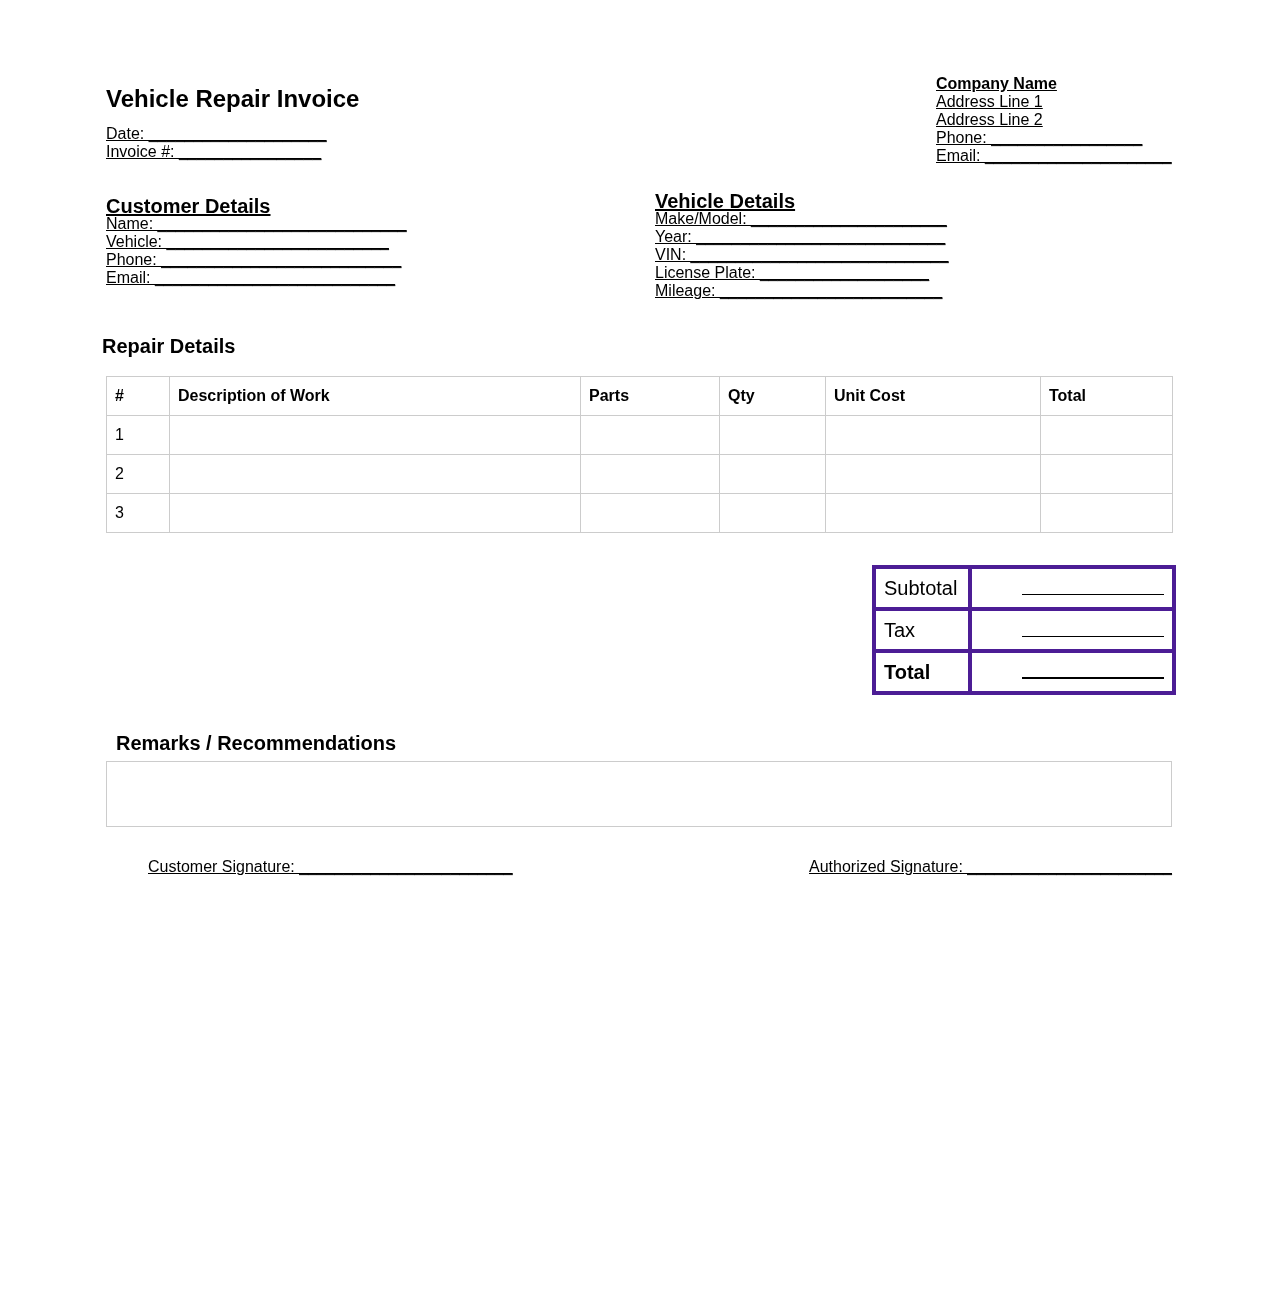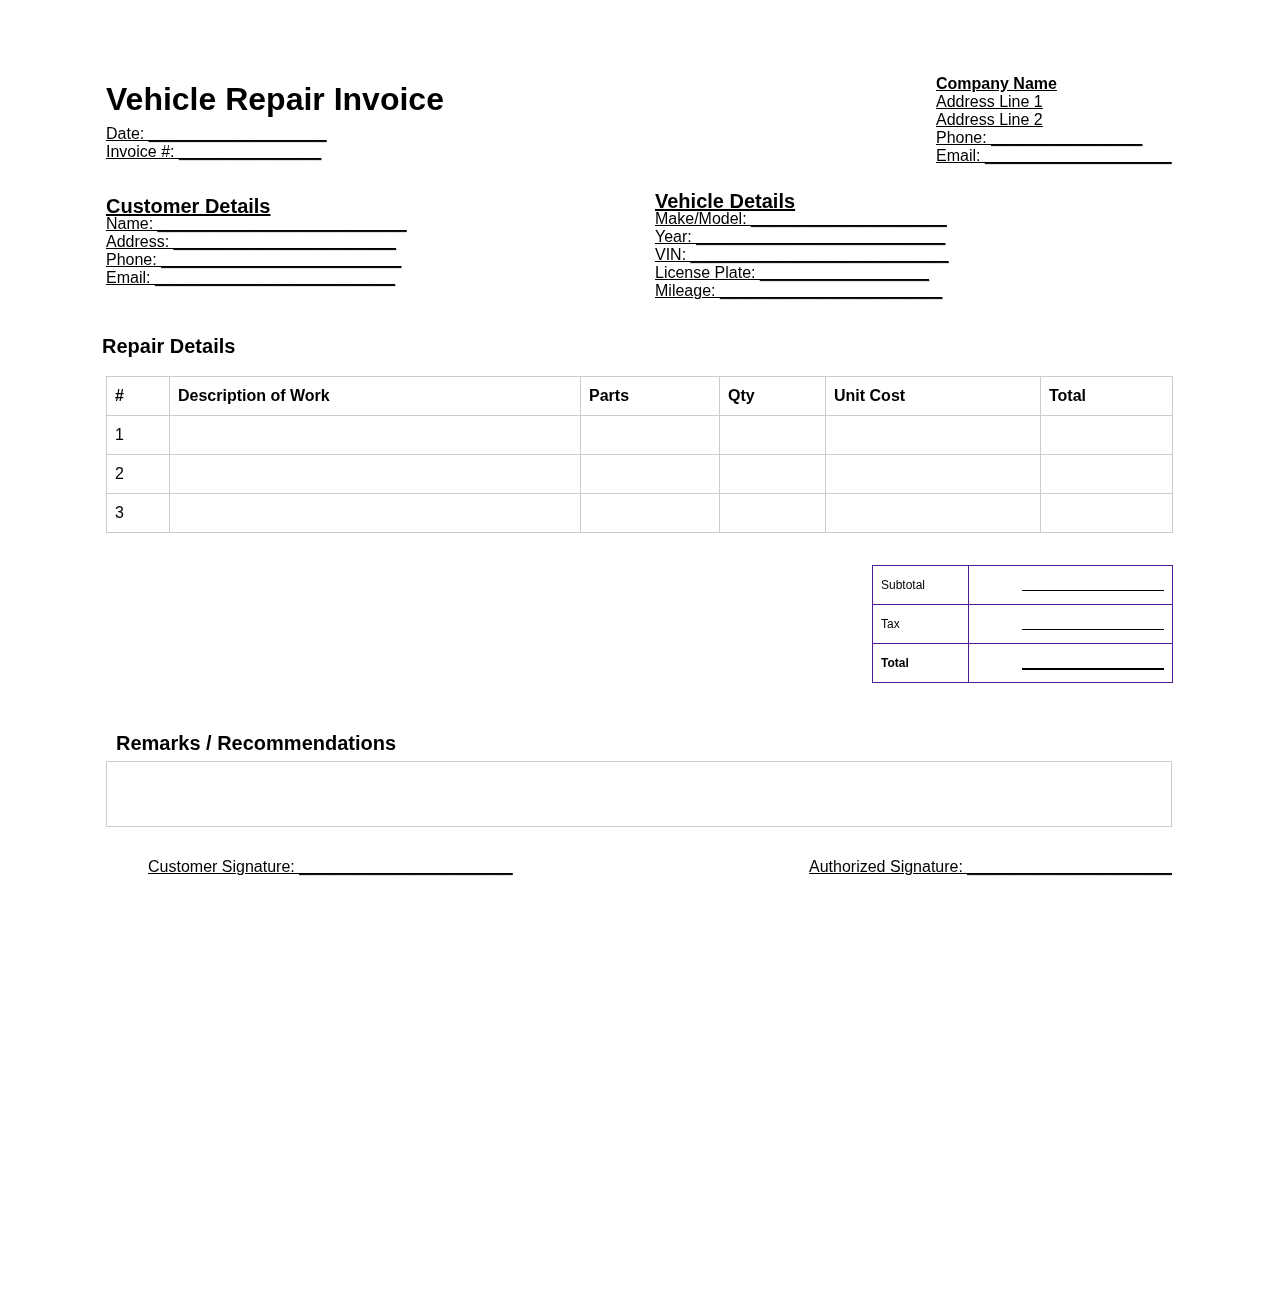--- a/index.html
+++ b/index.html
@@ -5,21 +5,21 @@
   html, body { margin: 0; padding: 0; background: #ffffff; }
   body {
     width: 1278px; height: 1300px; position: relative;
     font-family: "Liberation Sans", sans-serif; color: #000; font-size: 16px;
   }
   .abs { position: absolute; }
   .line { line-height: 18px; white-space: pre; text-decoration: underline; }
   .bold { font-weight: bold; }
   h1 {
     position: absolute; left: 106px; top: 80px; margin: 0;
-    font-size: 32px; font-weight: bold; line-height: 38px;
+    font-size: 24px; font-weight: bold; line-height: 38px;
   }
   .header-meta { left: 106px; top: 125px; }
   .company { left: 936px; top: 75px; }
   .customer { left: 106px; top: 197px; }
   .vehicle { left: 655px; top: 192px; }
   .section-title { font-weight: bold; font-size: 20px; line-height: 18px; }
   .repair-title { left: 102px; top: 337px; }
   table.repair {
     position: absolute; left: 106px; top: 376px; width: 1066px;
     border-collapse: collapse; table-layout: fixed;
@@ -27,22 +27,22 @@
   table.repair th, table.repair td {
     border: 1px solid #cccccc; height: 38px; padding: 0 8px;
     text-align: left; vertical-align: middle; font-size: 16px;
   }
   table.repair th { font-weight: bold; }
   table.totals {
     position: absolute; left: 872px; top: 565px; width: 300px;
     border-collapse: collapse; table-layout: fixed;
   }
   table.totals td {
-    border: 1px solid #4c1d95; height: 38px; padding: 0 8px;
-    font-size: 12px; vertical-align: middle; margin-left: 41px;
+    border: 4px solid #4c1d95; height: 38px; padding: 0 8px;
+    font-size: 20px; vertical-align: middle; margin-left: 41px;
   }
   table.totals td.val { text-align: right; }
   .uline { display: inline-block; border-bottom: 1px solid #000; width: 142px; height: 14px; }
   .uline.thick { border-bottom: 2px solid #000; }
   .remarks-title { left: 116px; top: 734px; }
   .remarks-box {
     position: absolute; left: 106px; top: 761px; width: 1064px; height: 64px;
     border: 1px solid #cccccc;
   }
   .sig-left { left: 106px; top: 858px; margin-left: 42px; }
@@ -62,21 +62,21 @@
   <div class="line bold">Company Name</div>
   <div class="line">Address Line 1</div>
   <div class="line">Address Line 2</div>
   <div class="line">Phone: _________________</div>
   <div class="line">Email: _____________________</div>
 </div>
 
 <div class="abs customer">
   <div class="line section-title">Customer Details</div>
   <div class="line">Name: ____________________________</div>
-  <div class="line">Address: _________________________</div>
+  <div class="line">Vehicle: _________________________</div>
   <div class="line">Phone: ___________________________</div>
   <div class="line">Email: ___________________________</div>
 </div>
 
 <div class="abs vehicle">
   <div class="line section-title">Vehicle Details</div>
   <div class="line">Make/Model: ______________________</div>
   <div class="line">Year: ____________________________</div>
   <div class="line">VIN: _____________________________</div>
   <div class="line">License Plate: ___________________</div>

